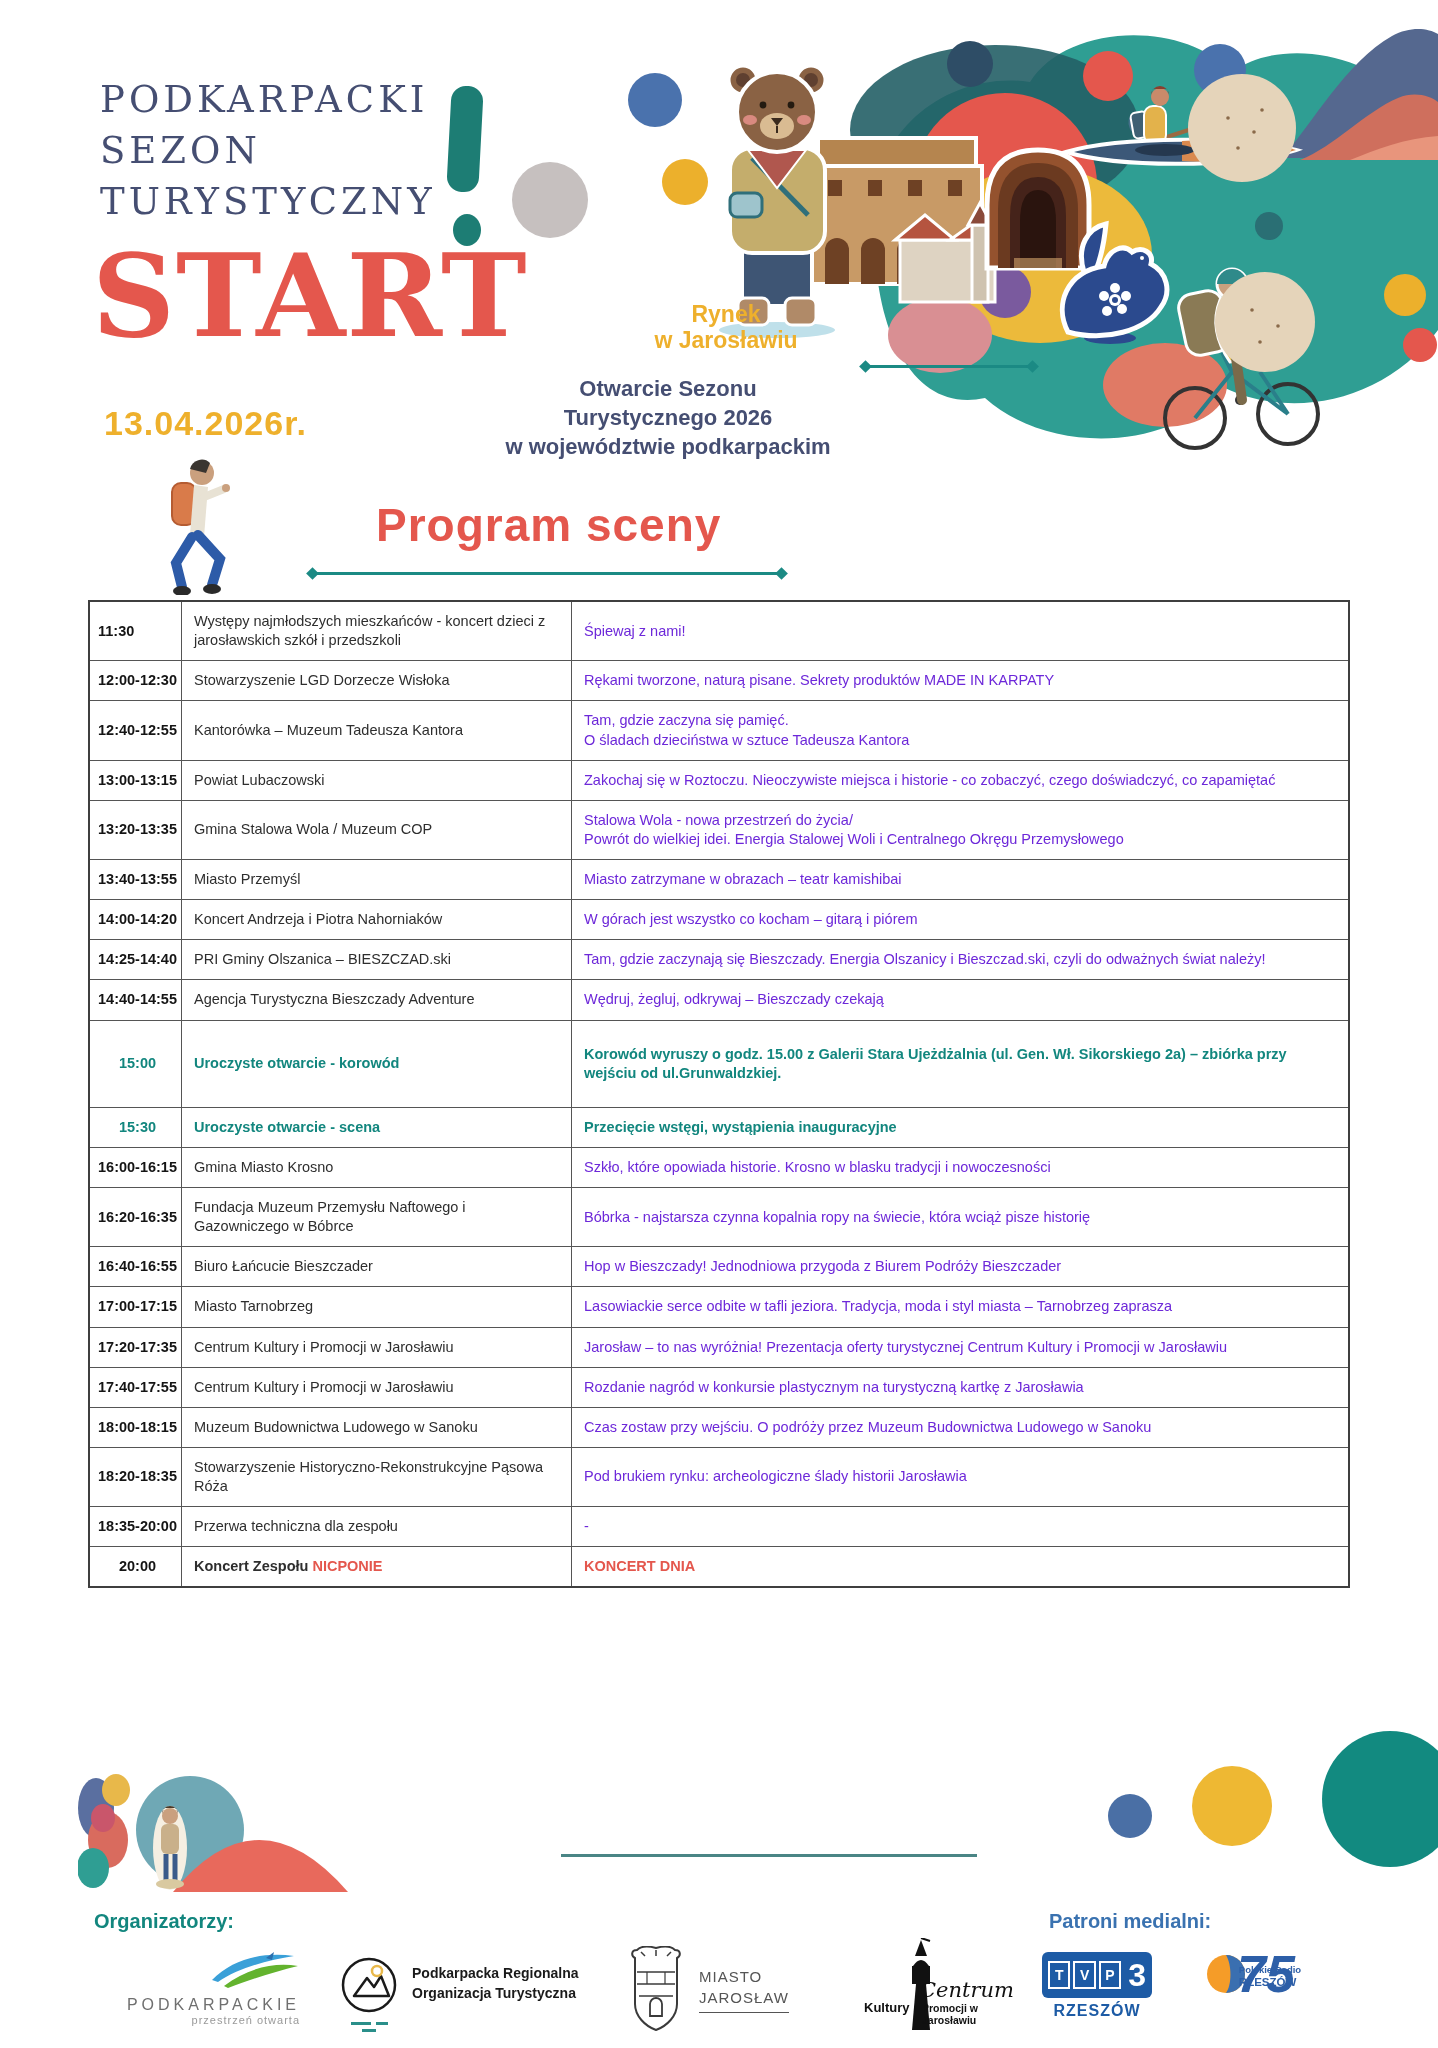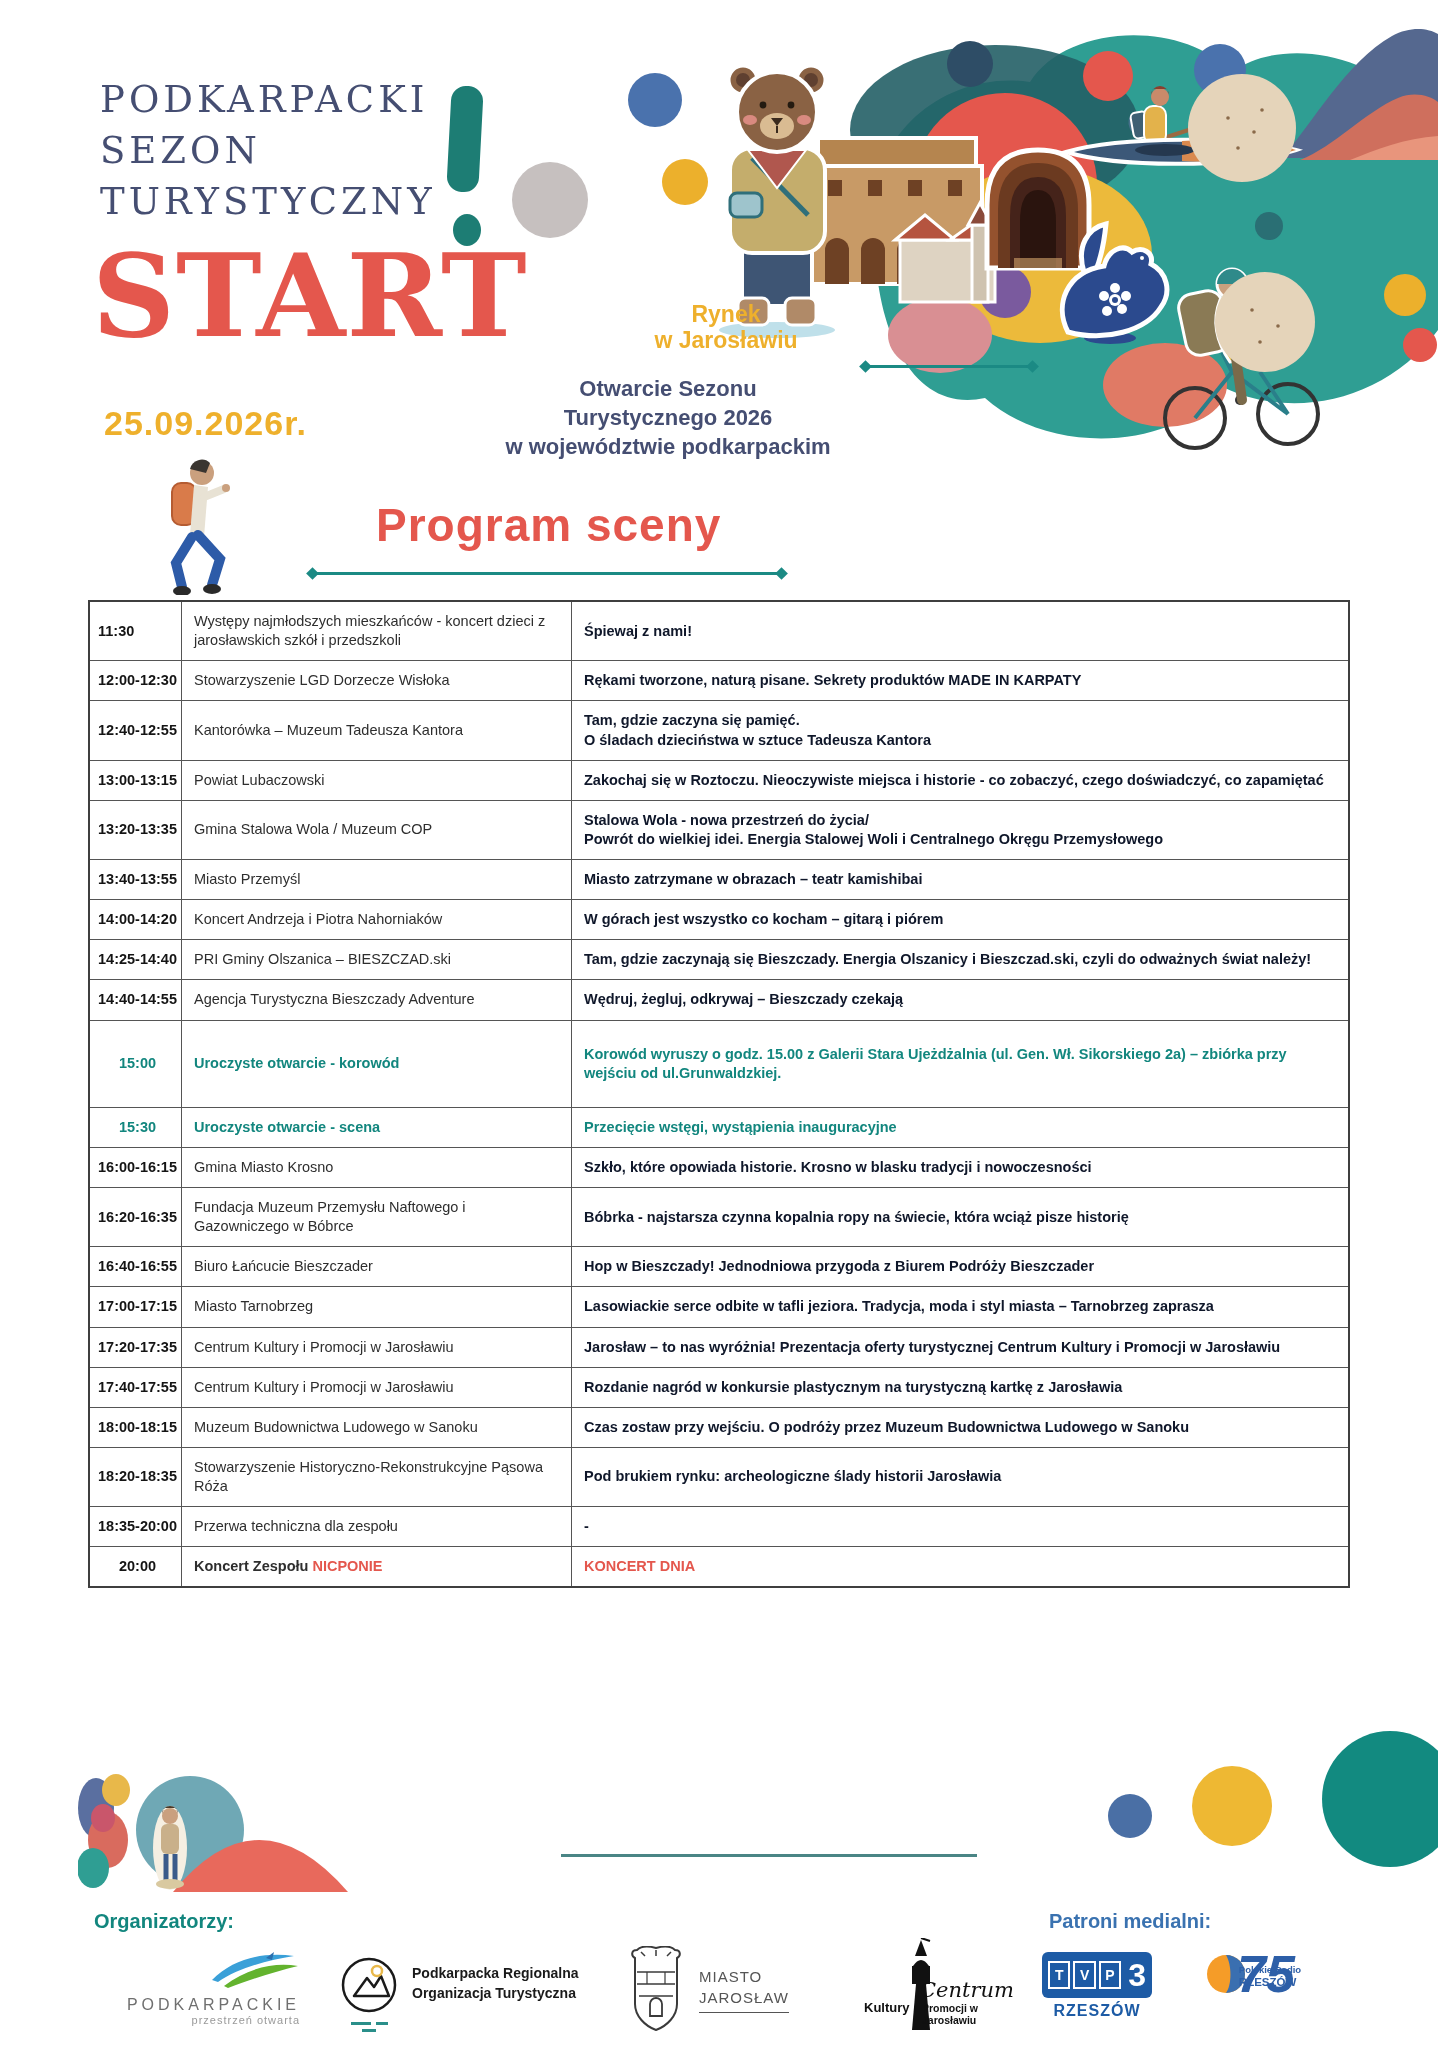--- a/index.html
+++ b/index.html
@@ -29,21 +29,21 @@
   .divider{display:flex;align-items:center;z-index:3;}
   .divider .line{flex:1;height:3px;background:#1b8a84;}
   .divider .dia{width:9px;height:9px;background:#1b8a84;transform:rotate(45deg);flex:none;}
   .program-divider{position:absolute;left:308px;top:569px;width:478px;}
   
   .program-table{position:absolute;left:88px;top:600px;width:1262px;z-index:2;
       border-collapse:collapse;border:2px solid #3f3f3f;font-size:14.5px;line-height:1.32;padding-left:27px;}
   .program-table td{border:1px solid #555;padding:10px 12px;vertical-align:middle;}
   .td-time{font-weight:700;color:#141414;padding:10px 4px 10px 8px !important;white-space:nowrap;}
   .td-org{color:#2e2e2e;}
-  .td-desc{font-weight:700;color:#0f172a;white-space:pre-line;}
+  .td-desc{font-weight:400;color:#6d28d9;white-space:pre-line;}
   tr.teal td{color:#12867e !important;font-weight:700;}
   tr.teal .td-time,tr.finale .td-time{text-align:center;}
   tr.tall td{padding-top:24px;padding-bottom:24px;}
   tr.finale td{font-weight:700;}
   tr.finale .td-desc{color:#e4574d;}
   .highlight{color:#e4574d;}
   
   .foot-art{position:absolute;left:78px;top:1768px;z-index:1;}
   .dot{position:absolute;border-radius:50%;z-index:1;}
   .dot-blue{left:1108px;top:1794px;width:44px;height:44px;background:#4a6fa5;}
@@ -92,21 +92,21 @@
     <div>SEZON</div>
     <div>TURYSTYCZNY</div>
   </div>
 
   <svg class="excl" width="50" height="162" viewBox="0 0 50 162">
     <rect x="6" y="0" width="32" height="106" rx="15" fill="#1d7d74" transform="rotate(3 22 53)"></rect>
     <ellipse cx="24" cy="144" rx="14" ry="16" fill="#1d7d74"></ellipse>
   </svg>
 
   <div class="start-word">START</div>
-  <div class="date-line">25.09.2026r.</div>
+  <div class="date-line">13.04.2026r.</div>
 
   <div class="location-block">
     <div>Rynek</div>
     <div>w Jarosławiu</div>
   </div>
   <div class="divider loc-divider">
     <span class="dia"></span>
       <span class="line"></span>
       <span class="dia"></span>
   </div>

